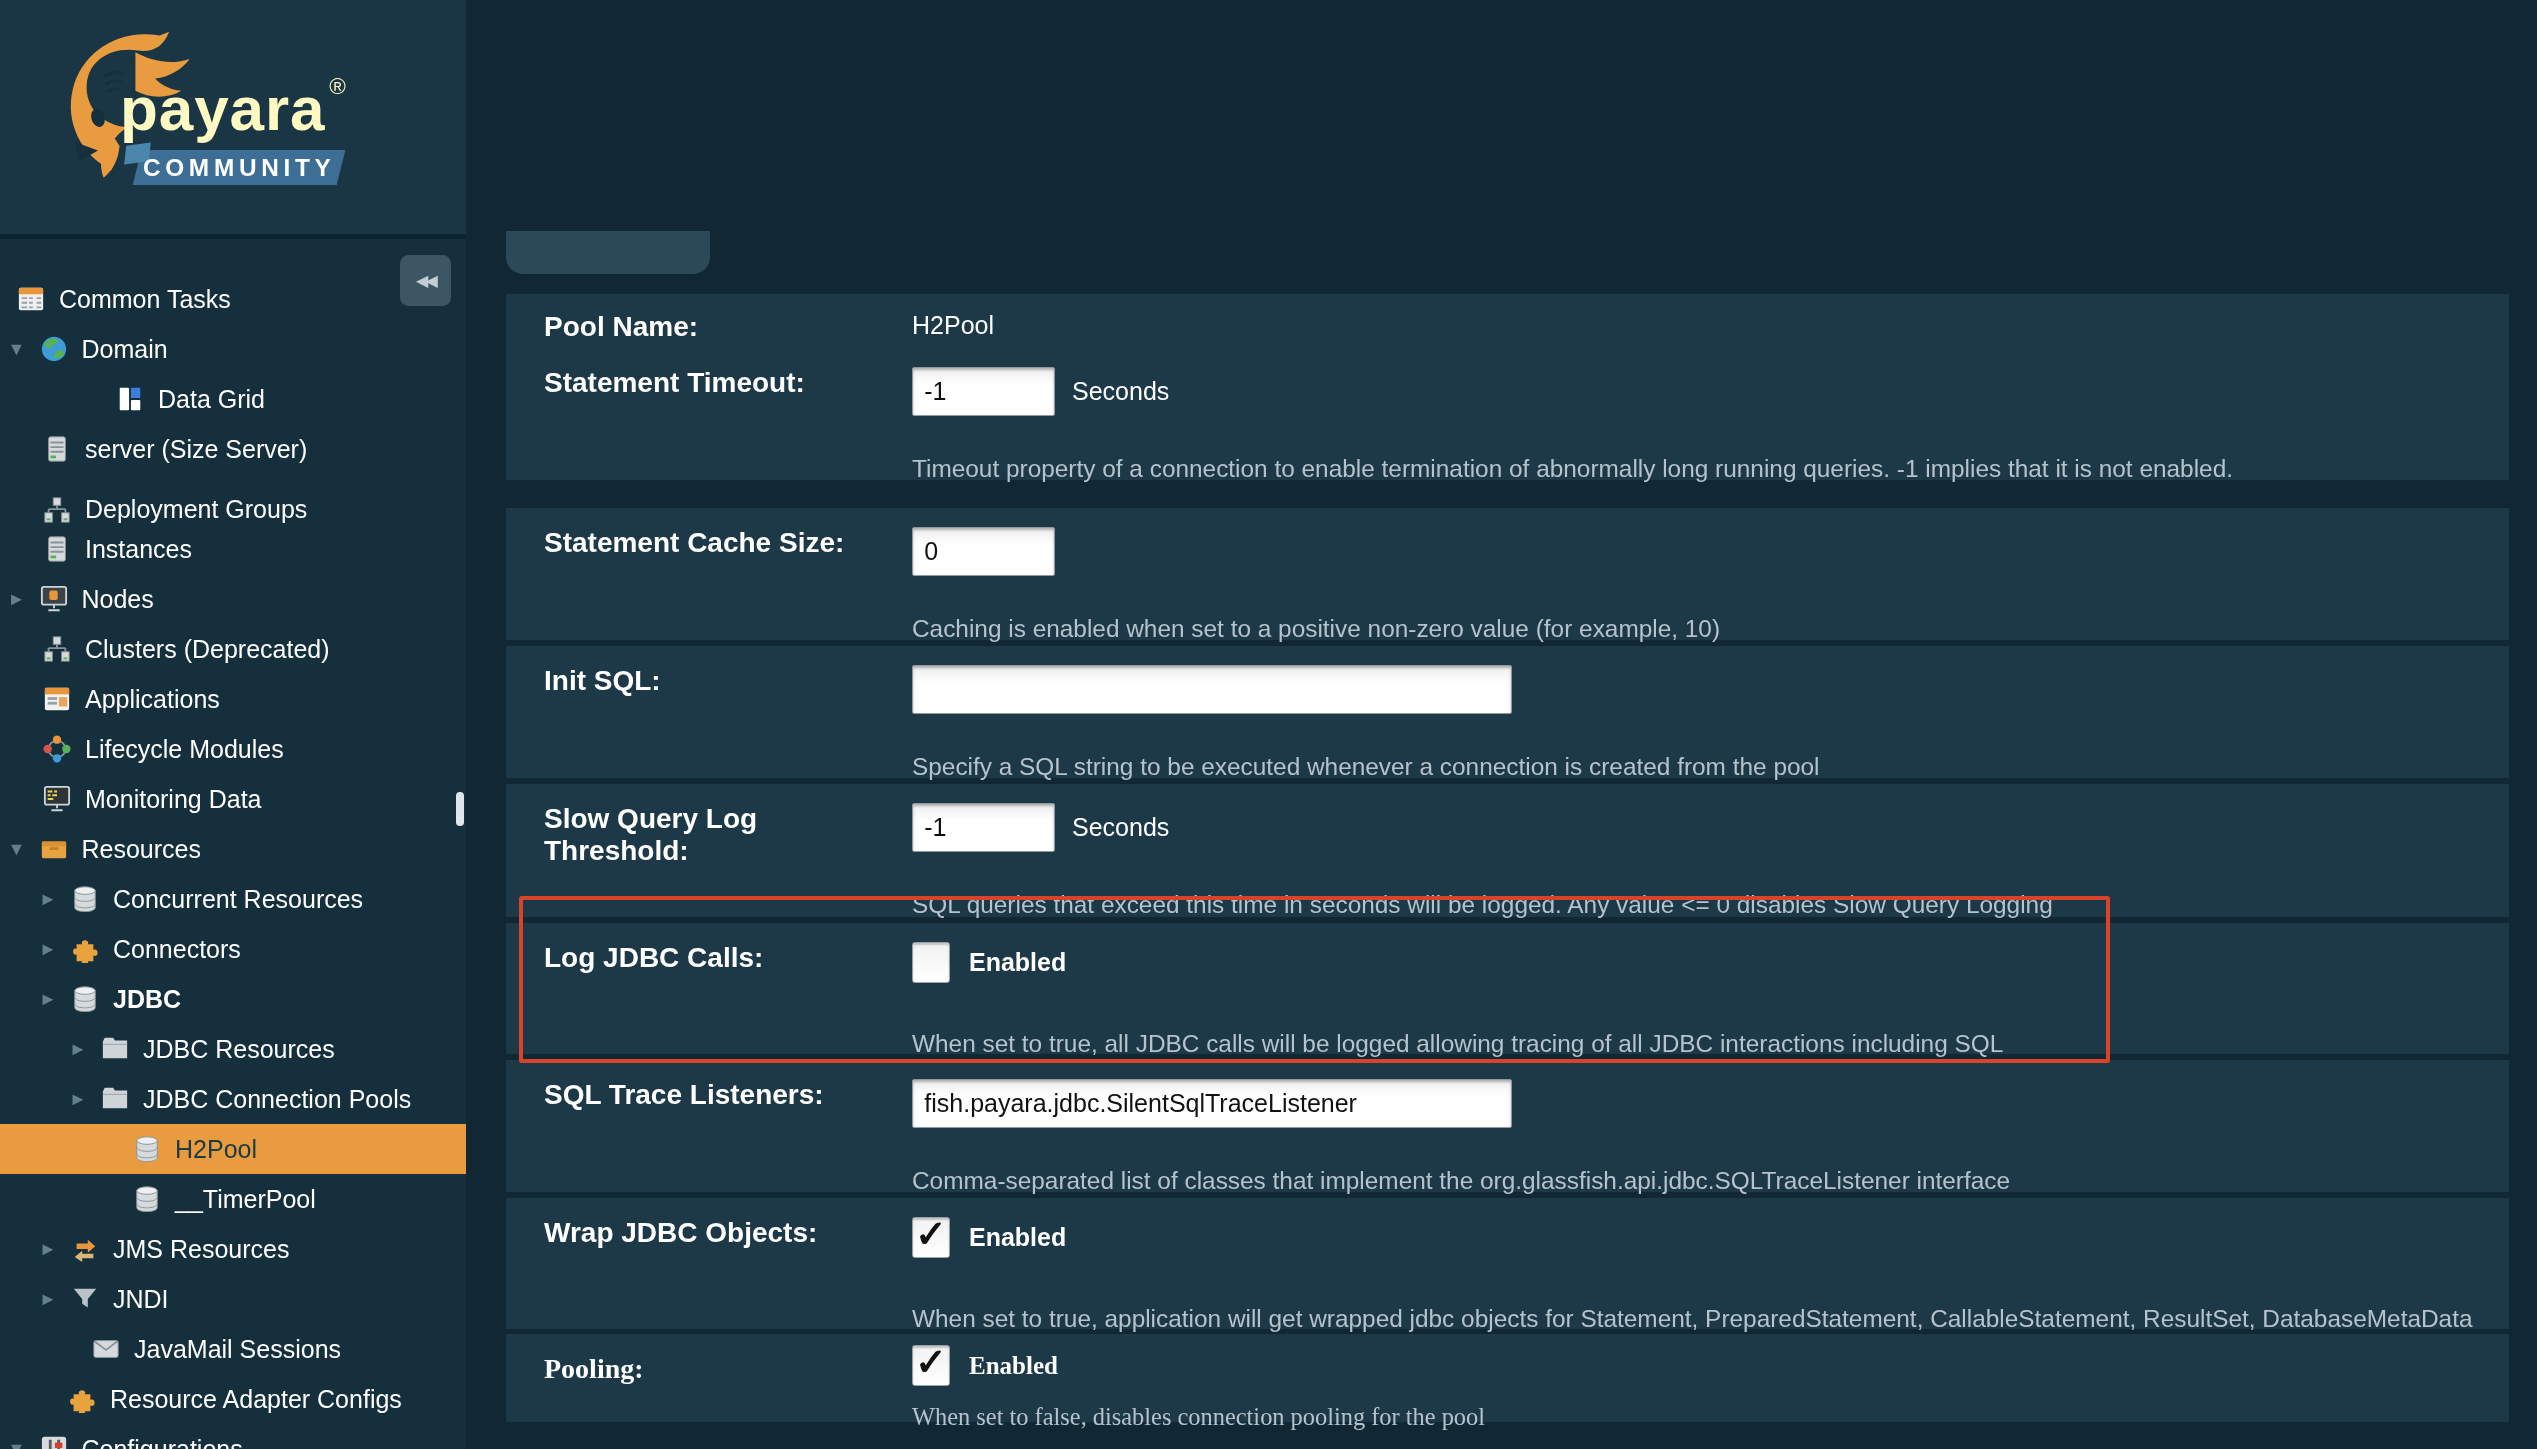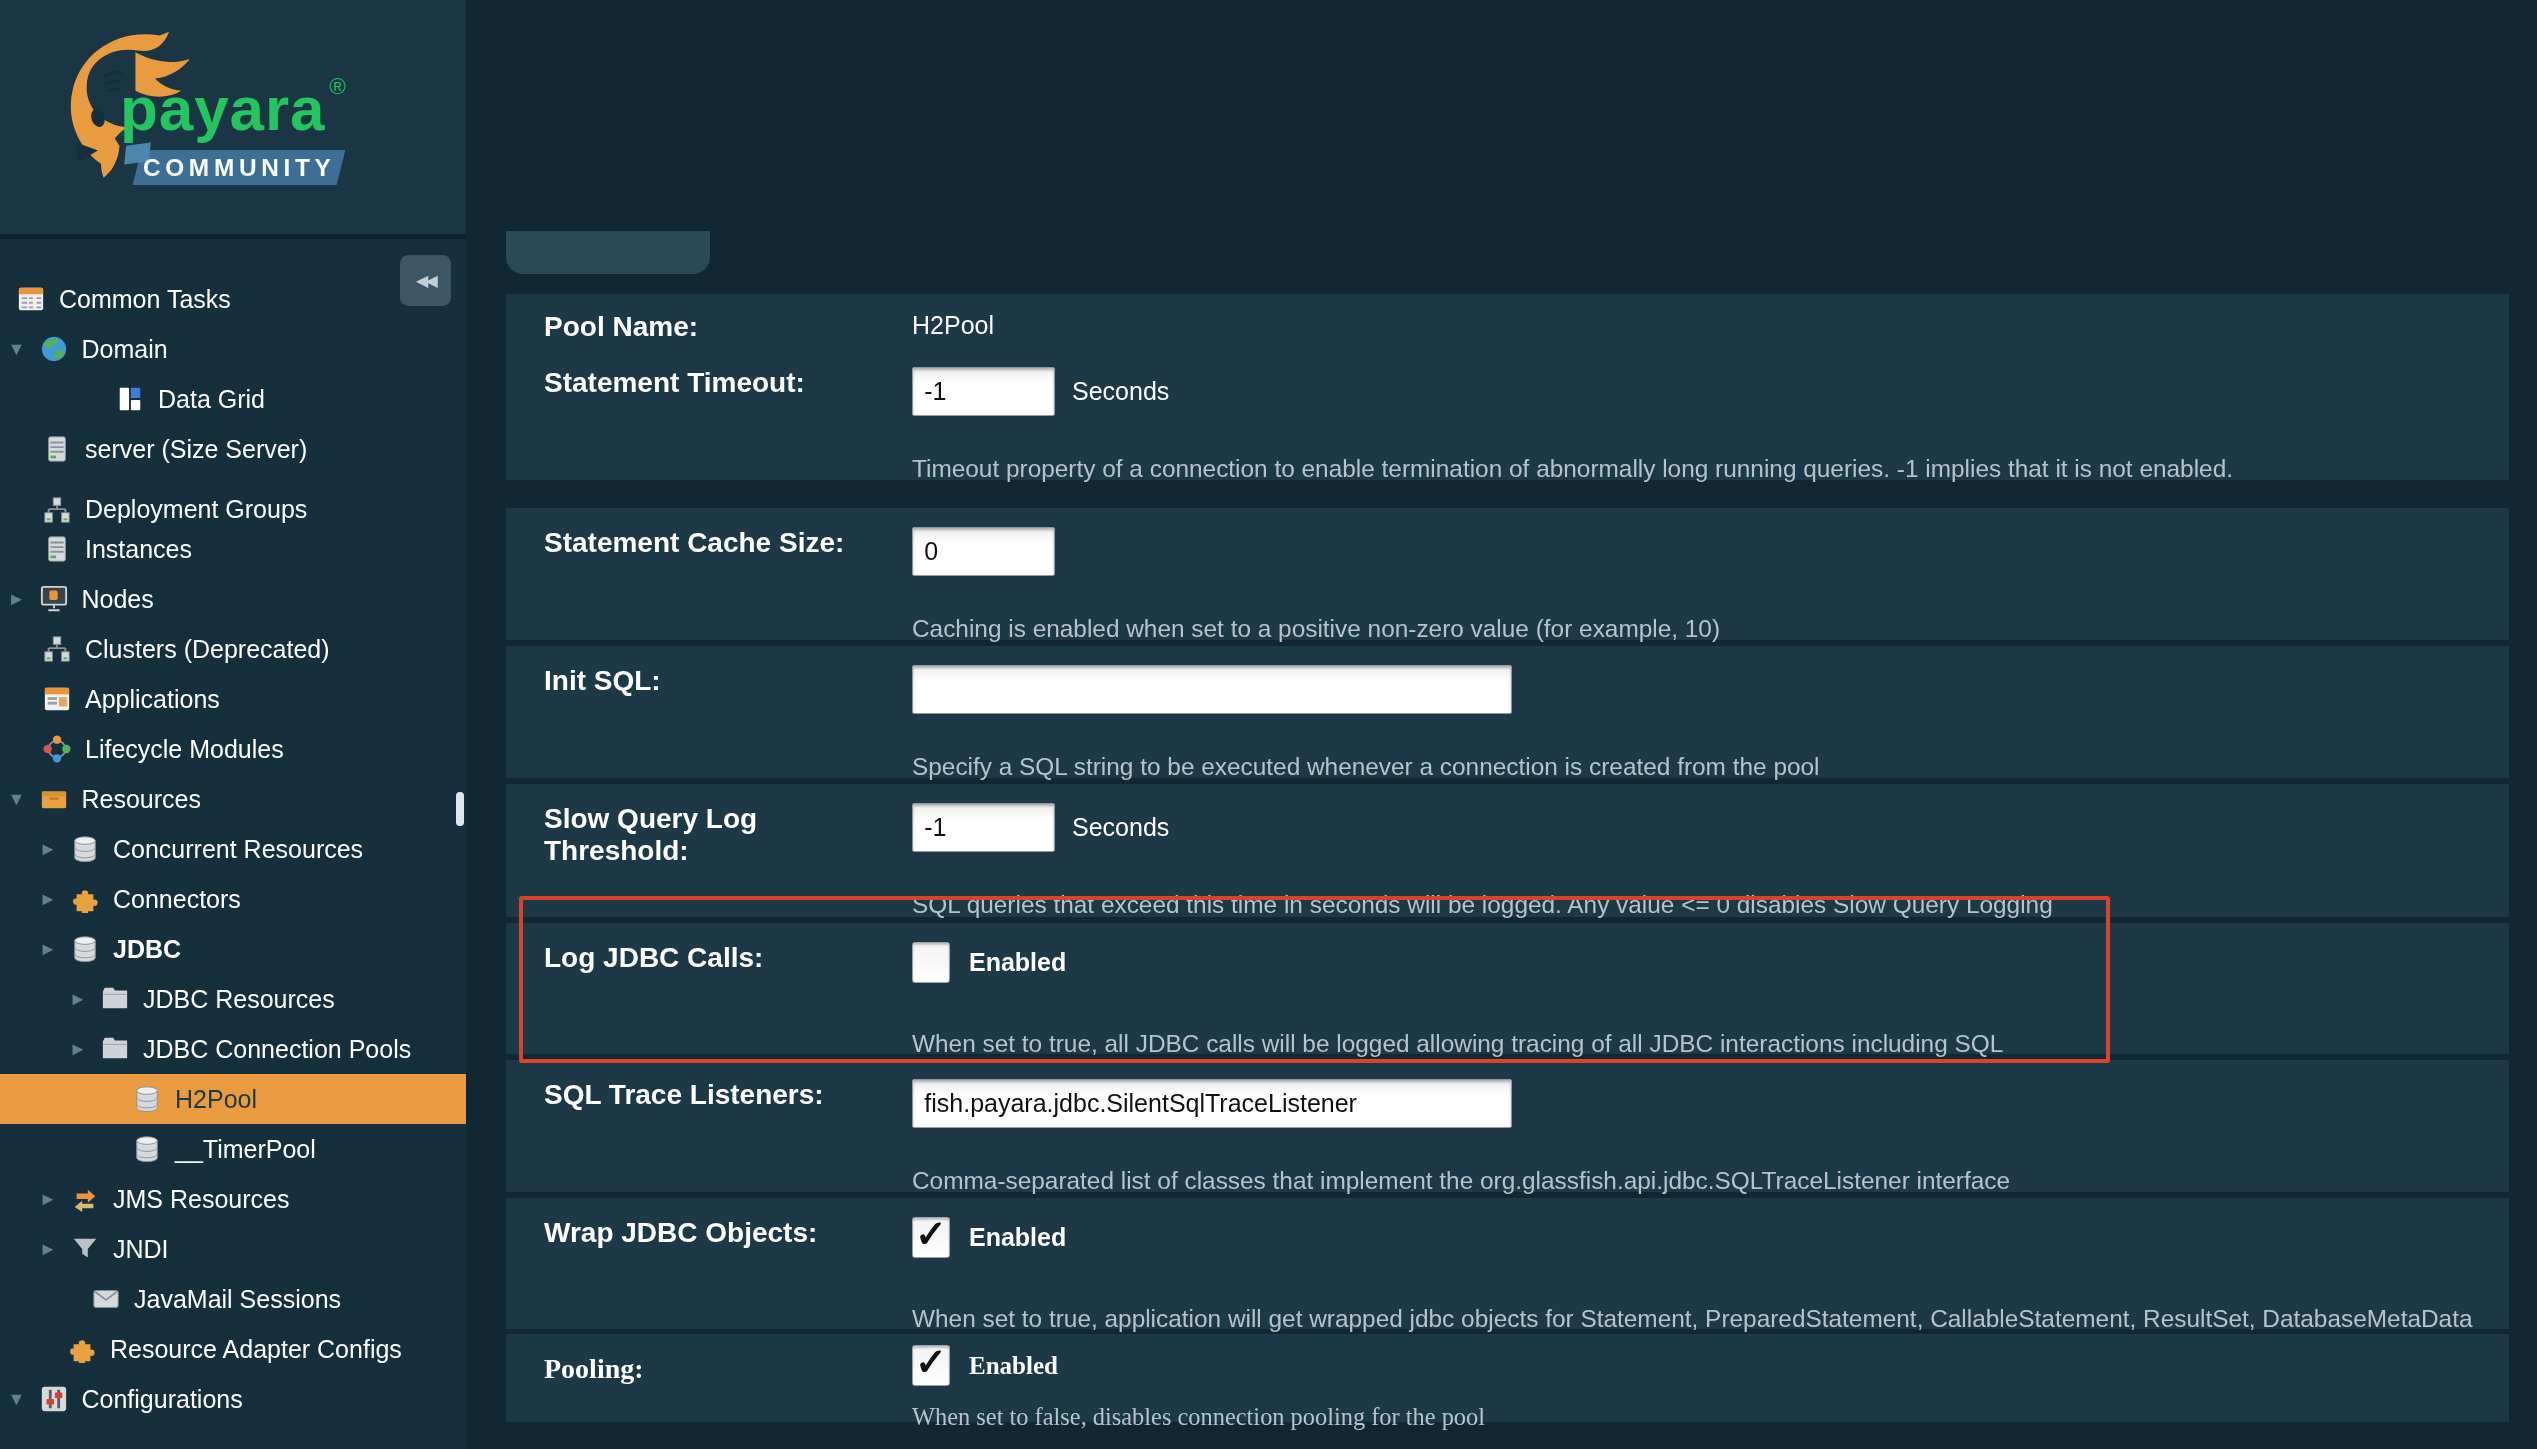--- a/index.html
+++ b/index.html
@@ -6,21 +6,21 @@
   body{
     width:2538px;height:1450px;overflow:hidden;position:relative;
     background:#112734;font-family:"Liberation Sans",sans-serif;
     -webkit-font-smoothing:antialiased;
   }
   
   .sidebar{position:absolute;left:0;top:0;width:466px;height:1450px;background:#152F3C;}
   .logo-block{position:absolute;left:0;top:0;width:466px;height:234px;background:#1A3644;}
   .logo-divider{position:absolute;left:0;top:234px;width:466px;height:4.7px;background:#0D2430;}
   .fish{position:absolute;left:49px;top:28px;}
-  .wordmark{position:absolute;left:120px;top:73px;color:#22c55e;font-size:62px;font-weight:bold;letter-spacing:0.9px;text-align:center;}
+  .wordmark{position:absolute;left:120px;top:73px;color:#fef9c3;font-size:62px;font-weight:bold;letter-spacing:0.9px;text-align:center;}
   .wordmark sup{font-size:22.5px;font-weight:normal;vertical-align:36px;margin-left:3.8px;}
   .ribbon{position:absolute;left:137px;top:150px;width:204px;height:35px;background:#3D6F96;
     transform:skewX(-14deg);display:flex;align-items:center;justify-content:center;}
   .ribbon:before{content:"";position:absolute;left:-15px;top:-5.6px;width:24.4px;height:19px;background:#4C86AD;transform:rotate(-8deg);}
   .ribbon span{transform:skewX(14deg);color:#fff;font-weight:bold;font-size:24.4px;letter-spacing:4.7px;}
   .collapse-btn{position:absolute;left:400px;top:255px;width:51px;height:51px;background:#3C5763;border-radius:8.4px;
     display:flex;align-items:center;justify-content:center;color:#C3CED4;font-size:16px;letter-spacing:-2.8px;cursor:pointer;}
   .nav{position:absolute;left:0;top:274px;width:466px;}
   .side-item{height:50px;display:flex;align-items:center;color:#ffffff;font-size:25px;white-space:nowrap;cursor:pointer;}
   .side-item.selected{background:#E89B3F;color:#1D3A47;}
@@ -185,20 +185,31 @@
           <svg viewBox="0 0 30 30">
             <circle cx="15" cy="15" r="9" stroke="#8A9298" stroke-width="2" fill="none"></circle>
             <circle cx="15" cy="5" r="4.5" fill="#E8953C"></circle>
             <circle cx="25" cy="15" r="4.5" fill="#57B257"></circle>
             <circle cx="15" cy="25" r="4.5" fill="#3F9BD8"></circle>
             <circle cx="5" cy="15" r="4.5" fill="#D9534F"></circle>
           </svg>
         </span>
     <span class="lbl">Lifecycle Modules</span>
   </div>
+      <div class="side-item" style="padding-left: 43px;">
+
+    <span class="icon">
+          <svg viewBox="0 0 30 30">
+            <rect x="2" y="2" width="26" height="19" rx="2" fill="#2E3538" stroke="#CFD4D8" stroke-width="2"></rect>
+            <path d="M5 7h5M12 7h3M5 11h3M10 11h5M5 15h6" stroke="#E8D54A" stroke-width="2"></path>
+            <path d="M15 21v4M9 27h12" stroke="#CFD4D8" stroke-width="2"></path>
+          </svg>
+        </span>
+    <span class="lbl">Monitoring Data</span>
+  </div>
       <div class="side-item" style="padding-left: 7.5px;">
     <span class="tree-arrow">▼</span>
     <span class="icon">
           <svg viewBox="0 0 30 30">
             <rect x="2" y="7" width="26" height="18" rx="2" fill="#E8A23E"></rect>
             <rect x="2" y="7" width="26" height="5" fill="#D89233"></rect>
             <rect x="10" y="13" width="10" height="3" rx="1" fill="#C07F2B"></rect>
           </svg>
         </span>
     <span class="lbl">Resources</span>

